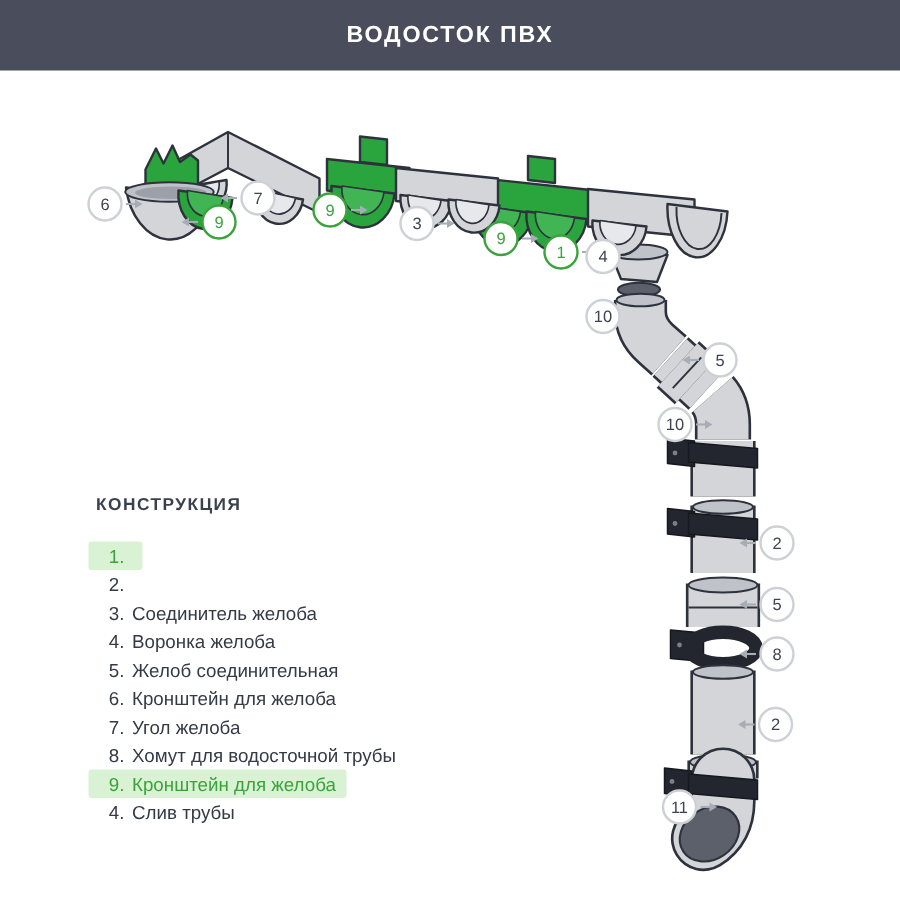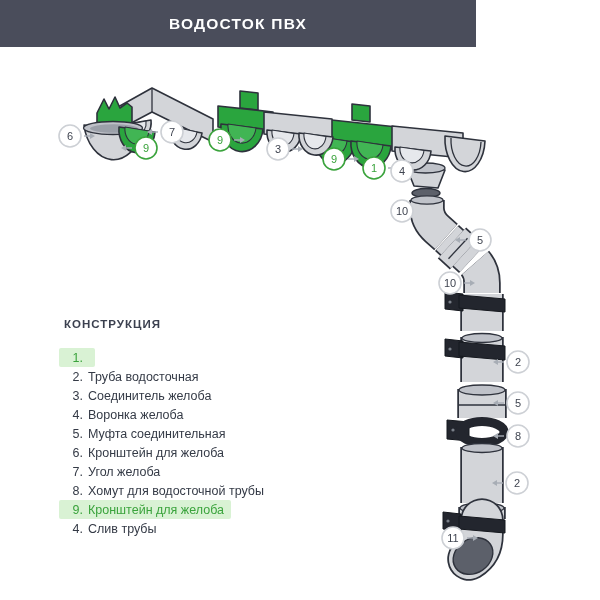--- a/index.html
+++ b/index.html
@@ -1,19 +1,19 @@
 <!DOCTYPE html>
 <html><head>
 <meta charset="utf-8">
 <style>
   html,body{margin:0;padding:0;width:600px;height:600px;background:#fff;overflow:hidden;
     font-family:"Liberation Sans",sans-serif;}
   .page{position:relative;width:600px;height:600px;background:#fff;}
 
-  .app-header{position:absolute;top:0;left:0;width:476px;height:47px;background:#4a4d5b;
+  .app-header{position:absolute;top:0;left:0;width:600px;height:47px;background:#4a4d5b;
     display:flex;align-items:center;justify-content:center;}
   .app-header .title{color:#ffffff;font-size:15.5px;font-weight:bold;letter-spacing:1.2px;}
 
   svg.diagram{position:absolute;top:0;left:0;}
   svg text{font-family:"Liberation Sans",sans-serif;}
 
   
   .f-gray{fill:#d3d5d9;stroke:#2e323c;stroke-width:1.6;stroke-linejoin:round;}
   .i-gray{fill:#e6e8ec;stroke:#2e323c;stroke-width:1.1;stroke-linejoin:round;}
   .f-green{fill:#2aa53e;stroke:#2e323c;stroke-width:1.6;stroke-linejoin:round;}
@@ -29,21 +29,21 @@
 
   
   .co-gray{fill:#ffffff;stroke:#cdd0d5;stroke-width:1.6;}
   .co-green{fill:#ffffff;stroke:#3aa33c;stroke-width:1.6;}
   .ct-gray{fill:#3f4450;font-size:11px;text-anchor:middle;}
   .ct-green{fill:#3aa33c;font-size:11px;text-anchor:middle;}
   .co-arrow{stroke:#a7adb5;stroke-width:1.4;}
   .co-arrowhead{fill:#a7adb5;}
 
   
-  .legend{position:absolute;left:62px;top:318px;width:280px;}
+  .legend{position:absolute;left:62px;top:331px;width:280px;}
   .legend-heading{font-size:11.5px;font-weight:bold;letter-spacing:1px;color:#3b404f;
     margin:0 0 18px 2px;}
   .legend-list{list-style:none;margin:0;padding:0;}
   .legend-list li{display:flex;align-items:center;height:13px;padding:3px 7px 3px 3px;
     margin:0 0 0 -3px;width:max-content;font-size:12.5px;color:#343a46;border-radius:2px;}
   .legend-list li .num{width:21px;text-align:right;margin-right:5px;flex:none;}
   .legend-list li.hl{background:#d9f2d4;color:#3aa33c;}
 </style>
 </head>
 <body>
@@ -291,33 +291,32 @@
   </div>
 
   <div class="legend">
     <div class="legend-heading">КОНСТРУКЦИЯ</div>
     <ol class="legend-list">
         <li class="hl">
           <span class="num">1.</span>
         </li>
         <li>
           <span class="num">2.</span>
-          <span class="lbl">Труба водосточная</span>
         </li>
         <li>
           <span class="num">3.</span>
           <span class="lbl">Соединитель желоба</span>
         </li>
         <li>
           <span class="num">4.</span>
           <span class="lbl">Воронка желоба</span>
         </li>
         <li>
           <span class="num">5.</span>
-          <span class="lbl">Муфта соединительная</span>
+          <span class="lbl">Желоб соединительная</span>
         </li>
         <li>
           <span class="num">6.</span>
           <span class="lbl">Кронштейн для желоба</span>
         </li>
         <li>
           <span class="num">7.</span>
           <span class="lbl">Угол желоба</span>
         </li>
         <li>

